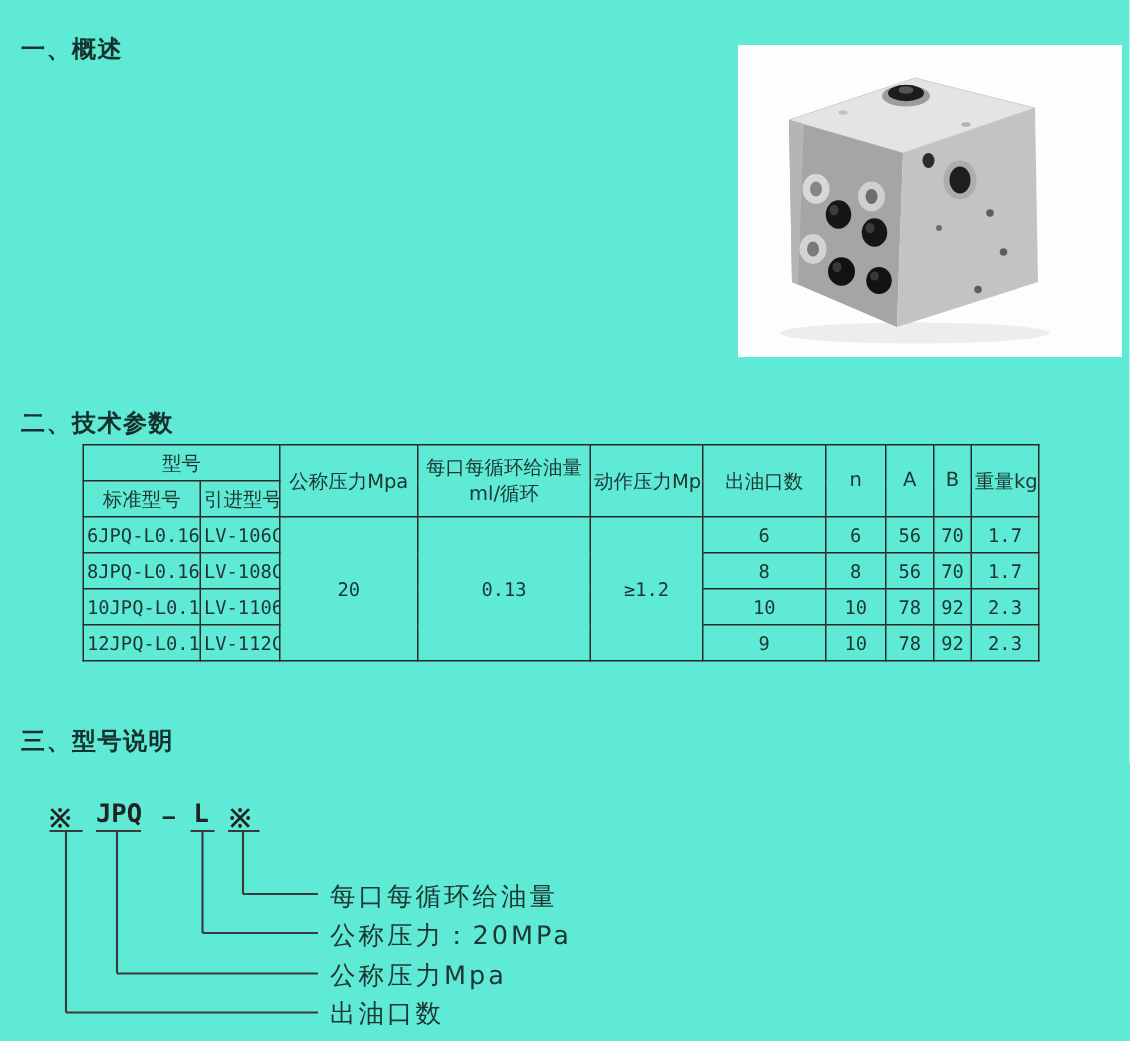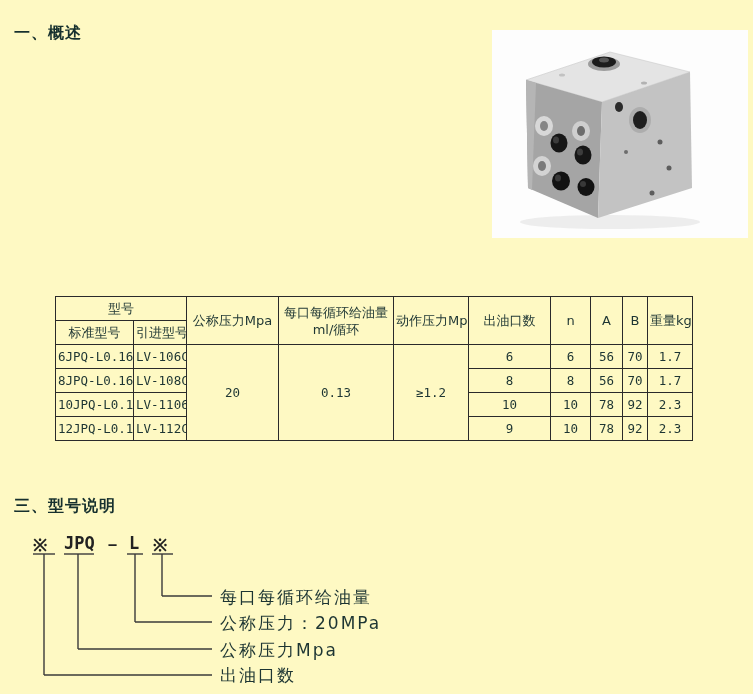--- a/index.html
+++ b/index.html
@@ -1,37 +1,37 @@
 <!DOCTYPE html>
 <html><head>
 <meta charset="utf-8">
 <style>
   * { margin: 0; padding: 0; box-sizing: border-box; }
   html, body { background: #ffffff; }
   .page {
     position: relative;
     width: 753px;
     height: 694px;
-    background: #fef9c3;
+    background: #5eead4;
     font-family: "DejaVu Sans", "Liberation Sans", sans-serif;
     color: #1d3533;
     overflow: hidden;
   }
   .sec-heading {
     position: absolute;
     left: 14px;
     font-size: 16px;
     font-weight: bold;
     color: #16302e;
     letter-spacing: 1px;
     white-space: nowrap;
   }
   #heading1 { top: 23px; }
   #heading2 { top: 272px; }
-  #heading3 { top: 496px; }
+  #heading3 { top: 484px; }
 
   .overview-text {
     position: absolute;
     left: 14px;
     top: 42px;
     width: 470px;
     font-size: 15px;
     line-height: 23px;
     text-align: justify;
     color: #1d3533;
@@ -159,20 +159,21 @@
       <ellipse cx="148" cy="90" rx="11" ry="13" fill="#adadad"></ellipse>
       <ellipse cx="148" cy="90" rx="7" ry="9" fill="#1f1f1f"></ellipse>
       <ellipse cx="127" cy="77" rx="4" ry="5" fill="#2b2b2b"></ellipse>
       <circle cx="168" cy="112" r="2.5" fill="#5d5d5d"></circle>
       <circle cx="177" cy="138" r="2.5" fill="#5d5d5d"></circle>
       <circle cx="160" cy="163" r="2.5" fill="#5d5d5d"></circle>
       <circle cx="134" cy="122" r="2" fill="#6d6d6d"></circle>
     </svg>
   </div>
 
+  <h2 class="sec-heading" id="heading2">二、技术参数</h2>
 
   <table class="spec-table">
     <colgroup>
       <col style="width:78px">
         <col style="width:53px">
         <col style="width:92px">
         <col style="width:115px">
         <col style="width:75px">
       <col style="width:82px">
         <col style="width:40px">

